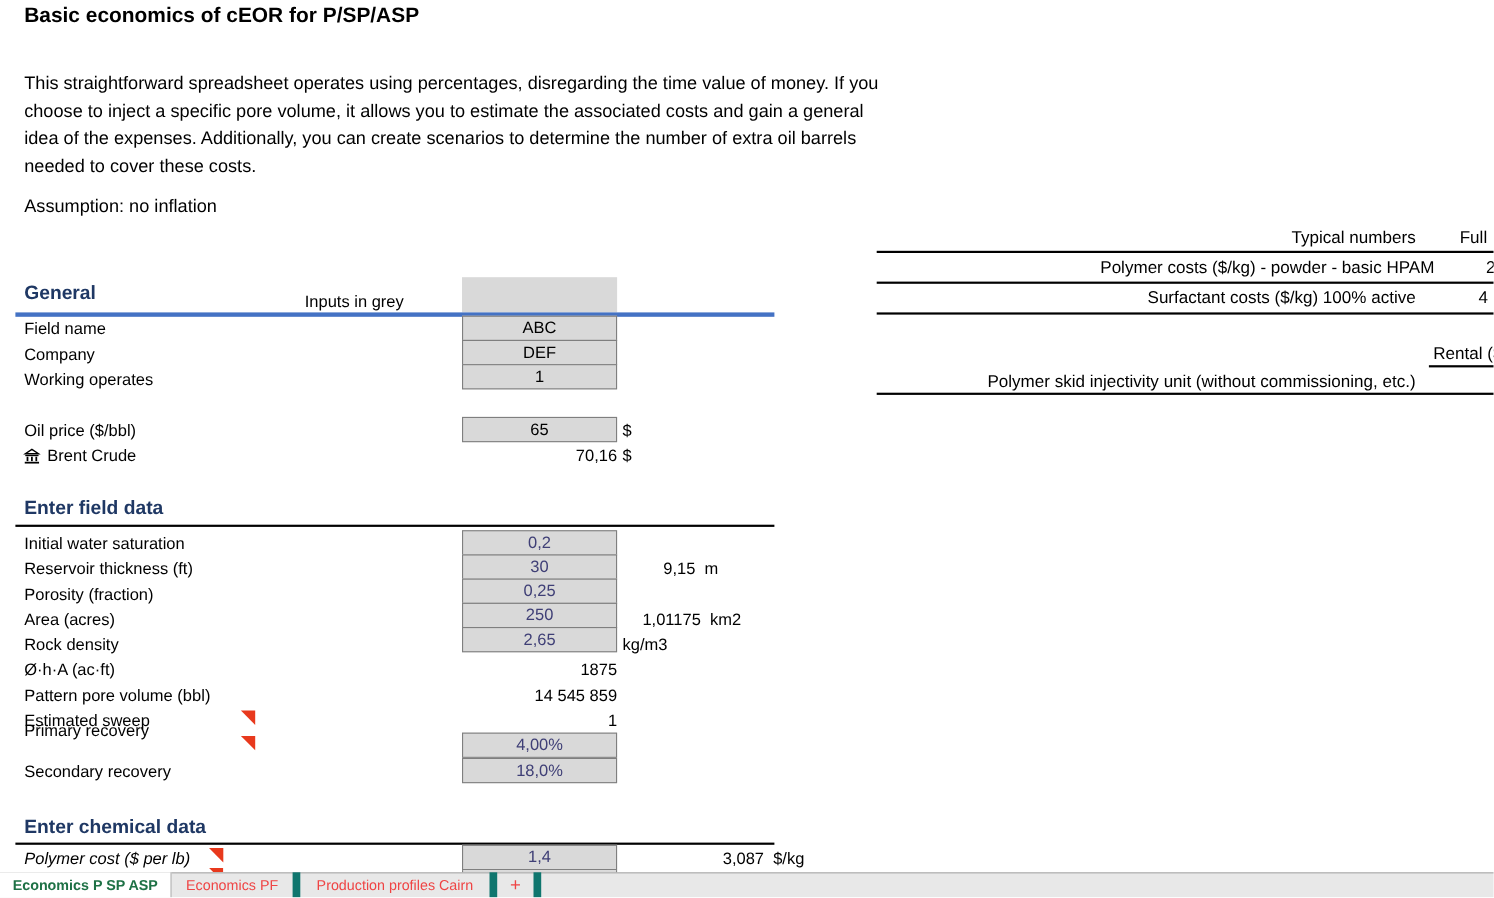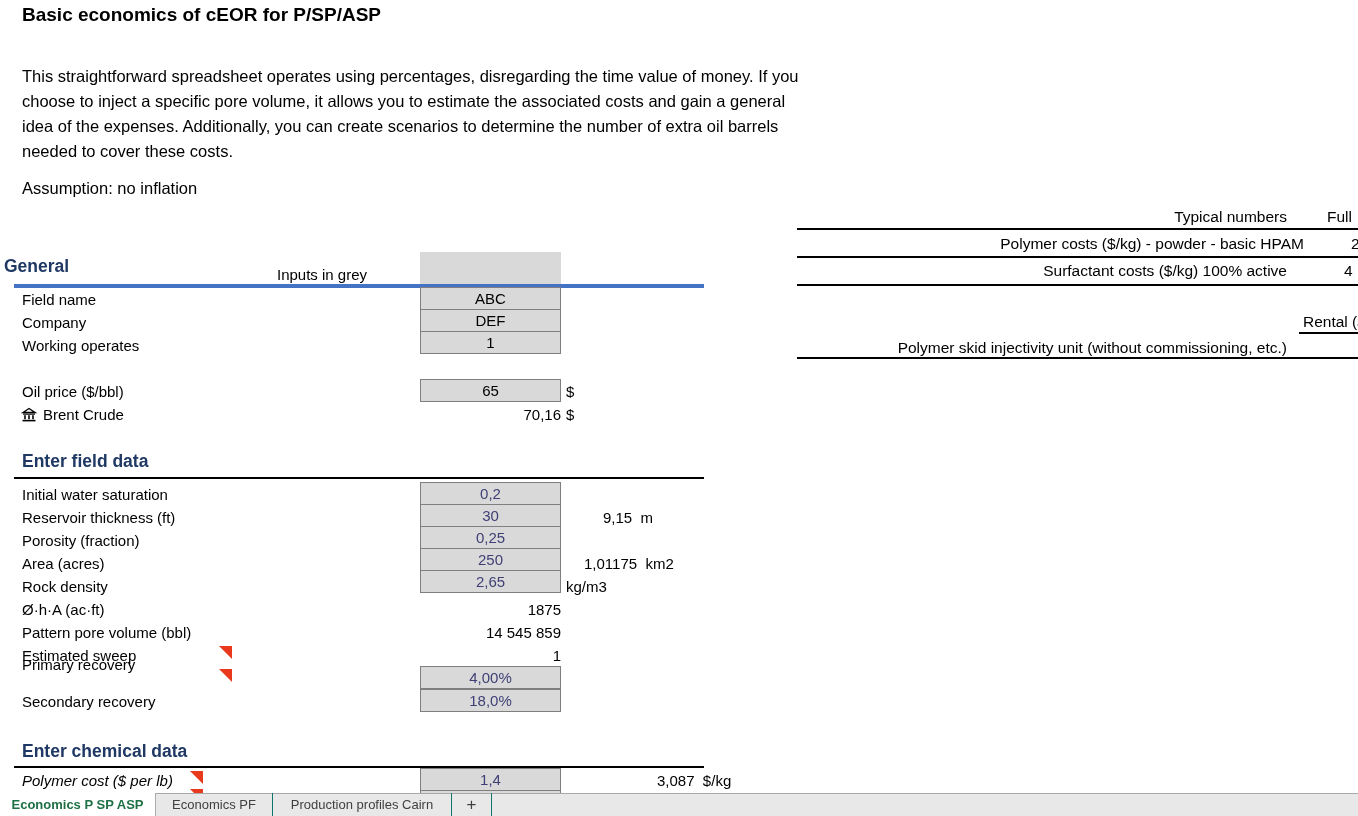--- a/index.html
+++ b/index.html
@@ -18,21 +18,21 @@
   .cell{box-sizing:border-box;width:141px;height:23px;background:#D9D9D9;border:1px solid #7F7F7F;
         text-align:center;font-size:15px;line-height:21px;color:#000;}
   .cell.navy{color:#3F3F76;}
   .cval{width:141px;text-align:right;font-size:15px;white-space:nowrap;}
   .swatch{width:141px;height:32px;background:#D9D9D9;}
   .unit{font-size:15px;white-space:pre;}
   .tri{width:0;height:0;border-top:13px solid #E8391D;border-left:13px solid transparent;}
   .tabline{height:1px;background:#A9A9A9;}
   .tabstrip{background:#E8E8E8;height:23px;}
   .tab{position:absolute;top:793px;height:23px;box-sizing:border-box;display:flex;align-items:center;
-       justify-content:center;font-size:13px;color:#404040;border-right:1px solid #0f766e;cursor:pointer;}
+       justify-content:center;font-size:13px;color:#ef4444;border-right:7px solid #0f766e;cursor:pointer;}
   .tab.active{background:#FFFFFF;color:#1E7145;font-weight:bold;border-right:1px solid #ABABAB;}
   .clip{overflow:hidden;}
 </style>
 </head>
 <body>
 
 <div id="root">
 
   <div class="abs title" style="left:22px;top:4px;">Basic economics of cEOR for P/SP/ASP</div>
   <div class="abs para" style="left:22px;top:64px;width:782px;">This straightforward spreadsheet operates using percentages, disregarding the time value of money. If you choose to inject a specific pore volume, it allows you to estimate the associated costs and gain a general idea of the expenses. Additionally, you can create scenarios to determine the number of extra oil barrels needed to cover these costs.</div>
@@ -48,21 +48,21 @@
 
   <div class="abs rt rt-right" style="right:71px;top:262px;">Surfactant costs ($/kg) 100% active</div>
   <div class="abs rt" style="left:1344px;top:262px;">4</div>
   <div class="abs hline" style="left:797px;top:284px;width:561px;"></div>
 
   <div class="abs rt" style="left:1303px;top:313px;">Rental ($</div>
   <div class="abs hline" style="left:1299px;top:332px;width:59px;"></div>
   <div class="abs rt rt-right" style="right:71px;top:339px;">Polymer skid injectivity unit (without commissioning, etc.)</div>
   <div class="abs hline" style="left:797px;top:357px;width:561px;"></div>
 
-  <div class="abs sechead" style="left:4px;top:256px;text-align:center;">General</div>
+  <div class="abs sechead" style="left:22px;top:256px;text-align:center;">General</div>
   <div class="abs lbl" style="left:277px;top:266px;">Inputs in grey</div>
   <div class="abs swatch" style="left:420px;top:252px;"></div>
   <div class="abs blueline" style="left:14px;top:284px;width:690px;"></div>
 
   <div class="abs lbl" style="left:22px;top:291px;">Field name</div>
   <div class="abs cell" style="left:420px;top:287px;">ABC</div>
 
   <div class="abs lbl" style="left:22px;top:314px;">Company</div>
   <div class="abs cell" style="left:420px;top:309px;">DEF</div>
 

